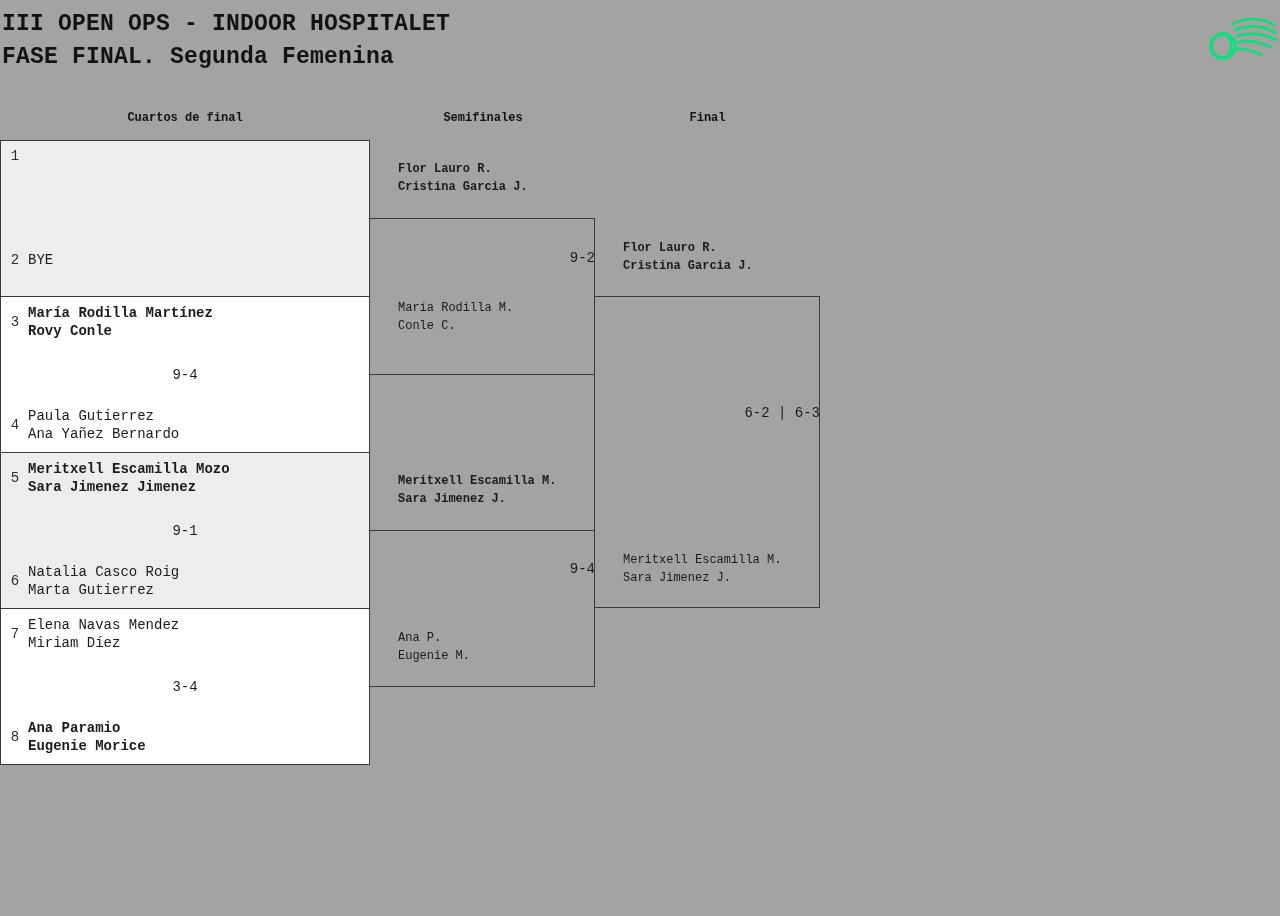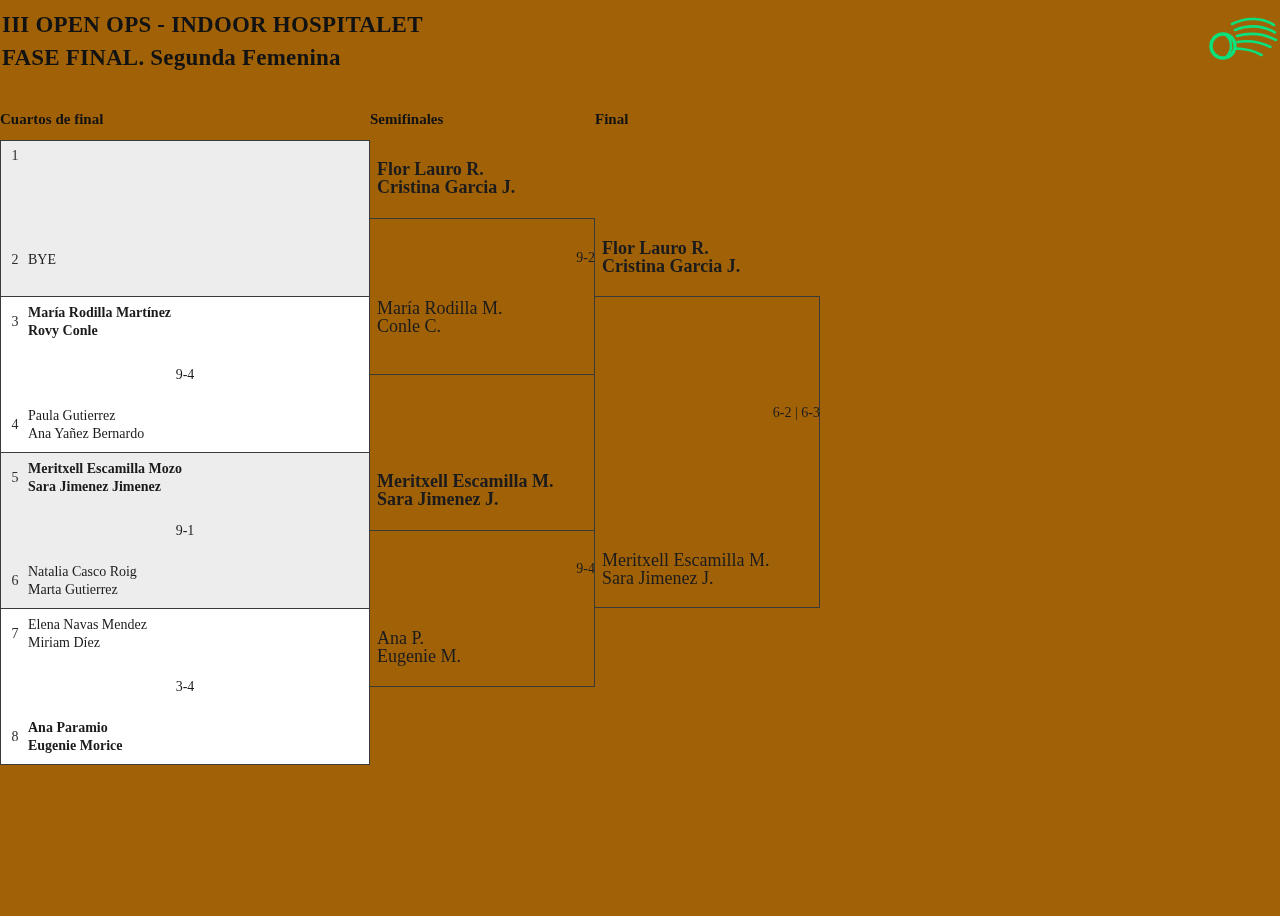--- a/index.html
+++ b/index.html
@@ -1,41 +1,41 @@
 <!DOCTYPE html>
 <html><head>
 <meta charset="utf-8">
 <style>
   html,body{margin:0;padding:0;background:#ffffff;}
   .page{
-    position:relative;width:1280px;height:916px;background:#a16207;
-    font-family:Liberation Serif, serif;color:#1b1b1b;overflow:hidden;
+    position:relative;width:1280px;height:916px;background:#a3a3a3;
+    font-family:Liberation Mono, monospace;color:#1b1b1b;overflow:hidden;
   }
   .title{position:absolute;left:2px;top:8px;font-size:23px;font-weight:700;
          line-height:33px;letter-spacing:.2px;color:#121212;white-space:nowrap;}
   .logo{position:absolute;left:1202px;top:14px;width:76px;height:56px;}
-  .round-label{position:absolute;top:111px;font-size:15px;font-weight:600;
-               text-align:left;color:#121212;}
+  .round-label{position:absolute;top:111px;font-size:12px;font-weight:600;
+               text-align:center;color:#121212;}
   
   .qf-block{position:absolute;left:0;width:370px;height:157px;
             border:1px solid #3a3a3a;box-sizing:border-box;background:#ffffff;}
   .qf-grey{background:#ededed;}
   .score-layer{position:absolute;inset:0;display:flex;align-items:center;
                justify-content:center;font-size:14px;color:#1b1b1b;}
   .team-slot{position:absolute;left:1px;right:1px;display:flex;align-items:center;}
   .slot-top{top:7px;}
   .slot-bottom{top:110px;}
   .seed{flex:0 0 26px;width:26px;text-align:center;font-size:14px;color:#2c2c2c;}
   .names{font-size:14px;line-height:18px;color:#1b1b1b;}
   .nline{display:block;}
   .winner{font-weight:700;}
   
   .conn-box{position:absolute;border:1px solid #3a3a3a;box-sizing:border-box;
             background:transparent;}
-  .pair-label{position:absolute;font-size:18px;line-height:18px;color:#1b1b1b;}
+  .pair-label{position:absolute;font-size:12px;line-height:18px;color:#1b1b1b;margin-left:21px;}
   .score-abs{position:absolute;font-size:14px;text-align:right;color:#1b1b1b;}
 </style>
 </head>
 <body>
 
 <div class="page">
 
   <div class="title">
     <div>III OPEN OPS - INDOOR HOSPITALET</div>
     <div>FASE FINAL. Segunda Femenina</div>

